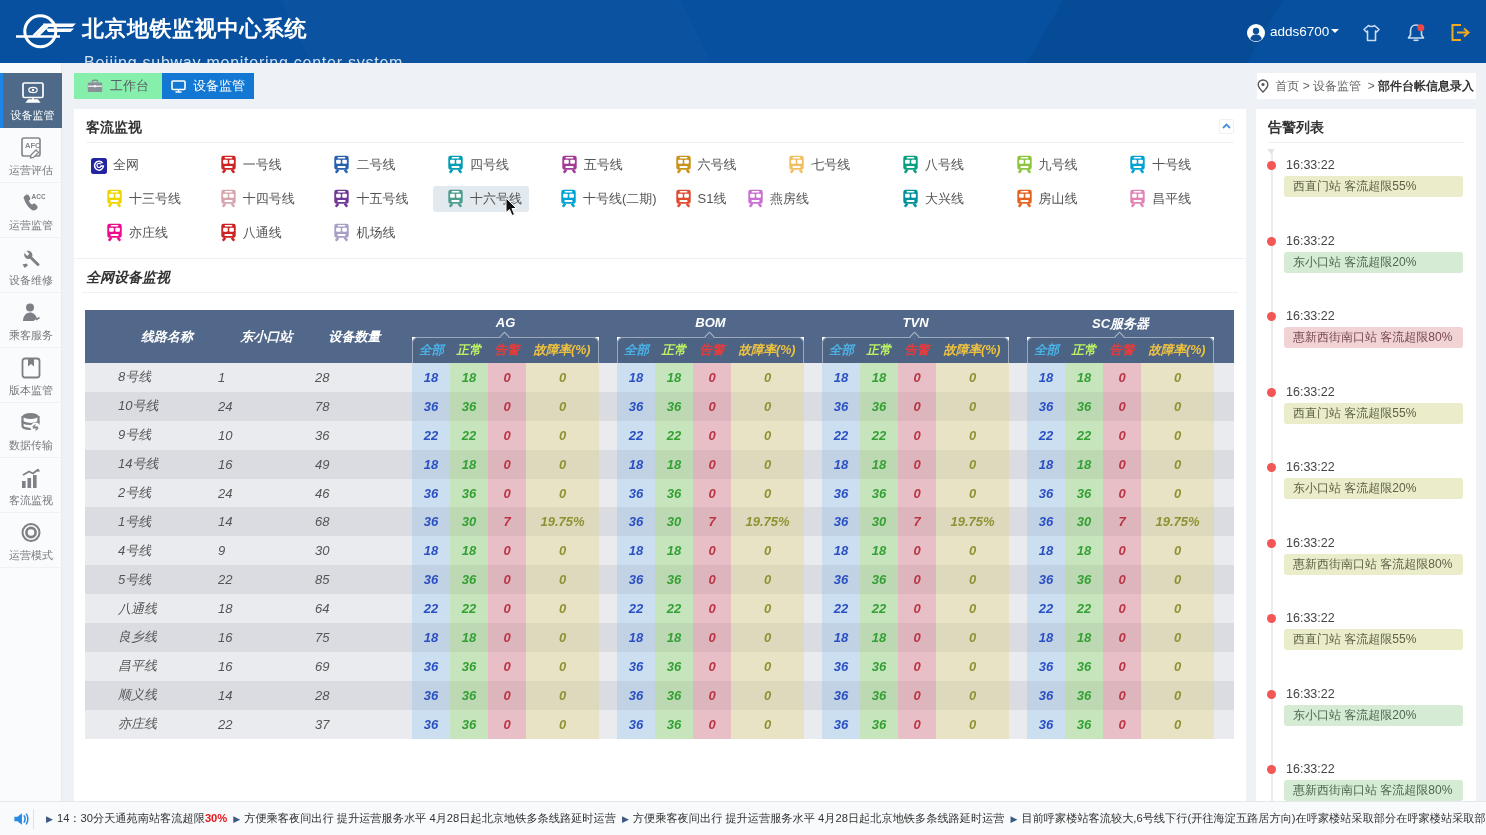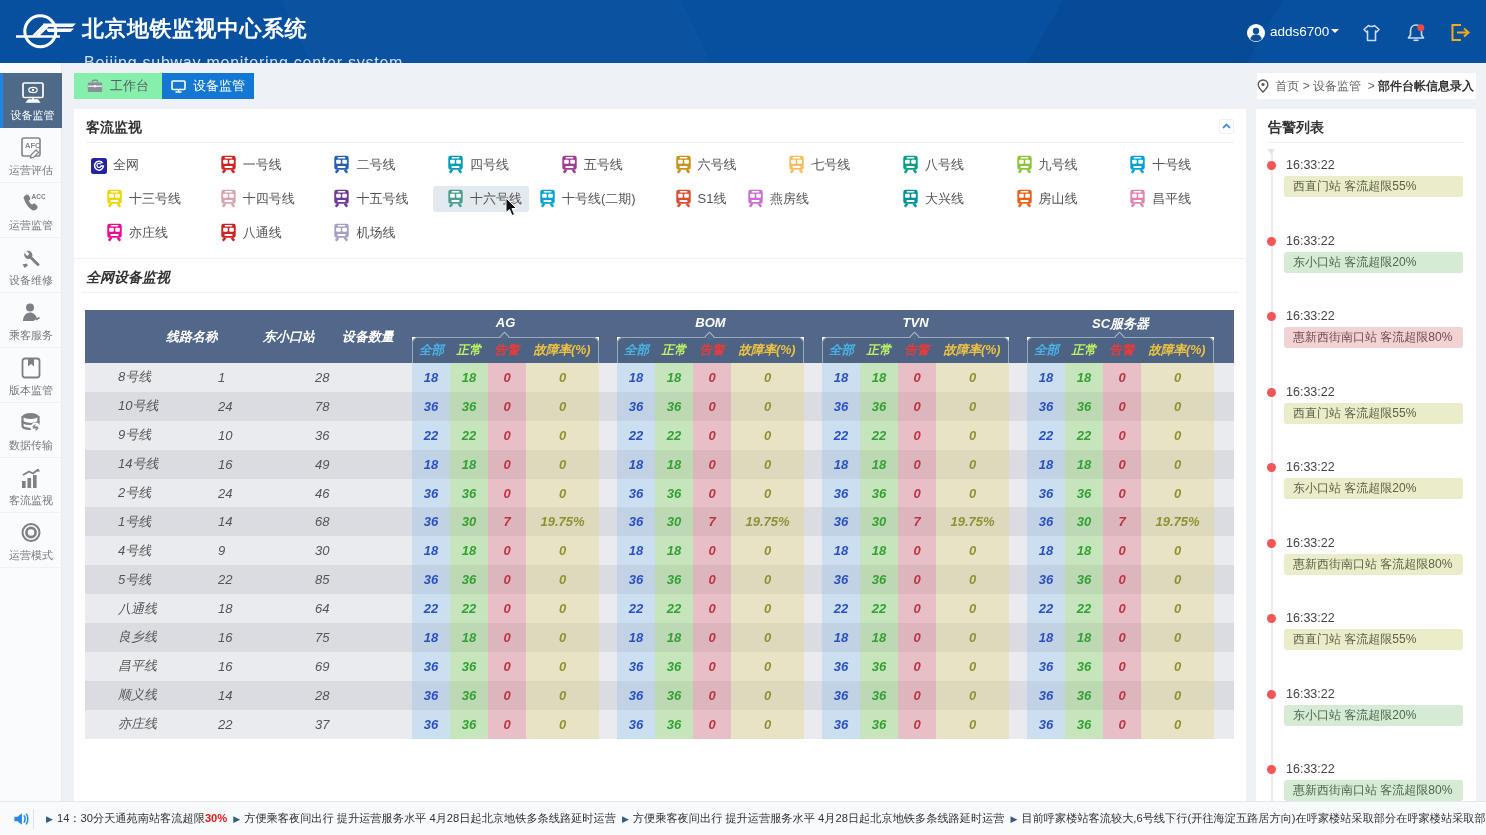--- a/index.html
+++ b/index.html
@@ -307,21 +307,21 @@
           <path d="M5.3 14.8 L2.8 17.8 M11.7 14.8 L14.2 17.8" stroke="#6f3894" stroke-width="2.5"></path>
         </svg>十五号线</div>
       <div class="litem" style="left:373.1px;top:77px"><svg width="17" height="19" viewBox="0 0 17 19">
           <path d="M3.5 0.8 h10 a2.2 2.2 0 0 1 2.2 2.2 v9.6 a2.2 2.2 0 0 1 -2.2 2.2 h-10 a2.2 2.2 0 0 1 -2.2-2.2 v-9.6 a2.2 2.2 0 0 1 2.2-2.2 Z" fill="#4e9e8e"></path>
           <rect x="4.6" y="2.1" width="7.8" height="1.5" rx="0.75" fill="#fff"></rect>
           <rect x="3.1" y="4.8" width="4.7" height="4" rx="1" fill="#fff"></rect>
           <rect x="9.2" y="4.8" width="4.7" height="4" rx="1" fill="#fff"></rect>
           <rect x="4.4" y="11.1" width="8.2" height="1.8" rx="0.9" fill="#fff"></rect>
           <path d="M5.3 14.8 L2.8 17.8 M11.7 14.8 L14.2 17.8" stroke="#4e9e8e" stroke-width="2.5"></path>
         </svg>十六号线</div>
-      <div class="litem" style="left:465px;top:77px"><svg width="17" height="19" viewBox="0 0 17 19">
+      <div class="litem" style="left:486px;top:77px"><svg width="17" height="19" viewBox="0 0 17 19">
           <path d="M3.5 0.8 h10 a2.2 2.2 0 0 1 2.2 2.2 v9.6 a2.2 2.2 0 0 1 -2.2 2.2 h-10 a2.2 2.2 0 0 1 -2.2-2.2 v-9.6 a2.2 2.2 0 0 1 2.2-2.2 Z" fill="#00a2d4"></path>
           <rect x="4.6" y="2.1" width="7.8" height="1.5" rx="0.75" fill="#fff"></rect>
           <rect x="3.1" y="4.8" width="4.7" height="4" rx="1" fill="#fff"></rect>
           <rect x="9.2" y="4.8" width="4.7" height="4" rx="1" fill="#fff"></rect>
           <rect x="4.4" y="11.1" width="8.2" height="1.8" rx="0.9" fill="#fff"></rect>
           <path d="M5.3 14.8 L2.8 17.8 M11.7 14.8 L14.2 17.8" stroke="#00a2d4" stroke-width="2.5"></path>
         </svg>十号线(二期)</div>
       <div class="litem" style="left:600.5px;top:77px"><svg width="17" height="19" viewBox="0 0 17 19">
           <path d="M3.5 0.8 h10 a2.2 2.2 0 0 1 2.2 2.2 v9.6 a2.2 2.2 0 0 1 -2.2 2.2 h-10 a2.2 2.2 0 0 1 -2.2-2.2 v-9.6 a2.2 2.2 0 0 1 2.2-2.2 Z" fill="#e04c30"></path>
           <rect x="4.6" y="2.1" width="7.8" height="1.5" rx="0.75" fill="#fff"></rect>
@@ -863,21 +863,21 @@
     <path d="M1.5 6.5 h3.5 L10 2.5 v13 L5 11.5 H1.5 Z" fill="#2a8ae2"></path>
     <path d="M12.5 5.5 C13.8 7.5 13.8 10.5 12.5 12.5 M15 3.5 C17.2 6.3 17.2 11.7 15 14.5" fill="none" stroke="#2a8ae2" stroke-width="1.7" stroke-linecap="round"></path>
   </svg>
   <div class="bar"></div>
   <div class="msgs"><span class="tri">▶</span>14：30分天通苑南站客流超限<span class="red">30%</span><span style="display:inline-block;width:6px"></span><span class="tri">▶</span>方便乘客夜间出行 提升运营服务水平 4月28日起北京地铁多条线路延时运营<span style="display:inline-block;width:6px"></span><span class="tri">▶</span>方便乘客夜间出行 提升运营服务水平 4月28日起北京地铁多条线路延时运营<span style="display:inline-block;width:6px"></span><span class="tri">▶</span>目前呼家楼站客流较大,6号线下行(开往海淀五路居方向)在呼家楼站采取部分在呼家楼站采取部分</div>
 </div>
 
 <style>
 
 #tbl thead th { height:26.5px; padding:0; font-size:13px; color:#fff; font-weight:bold; background:#52688a; position:relative; }
-#tbl .hname { text-align:right; padding-left:31px; height:53px; }
+#tbl .hname { text-align:center; padding-left:31px; height:53px; }
 #tbl .hname:nth-child(2) { padding-left:0; }
 #tbl .hname:nth-child(3) { padding-left:0; }
 #tbl .hgrp { text-align:center; vertical-align:top; padding-top:5px; }
 #tbl .h2 { background:#52688a; } #tbl .h2 .s { font-weight:bold; font-size:12.5px; border-top:1px solid rgba(255,255,255,0.45); background:#4d6384; height:26.5px; }
 #tbl .h2 .sb1 { color:#49b3e8; border-left:1px solid rgba(255,255,255,0.45); border-top-left-radius:6px; }
 #tbl .h2 .sy1 { color:#eec23f; border-right:1px solid rgba(255,255,255,0.45); border-top-right-radius:6px;margin-top:6px; }
 #tbl .h2 .sg1 { color:#bef264; }
 #tbl .h2 .sr1 { color:#e23c3c; }
 #tbl .caret { position:absolute; left:50%; bottom:-3.5px; width:7px; height:7px; margin-left:-5px; background:#52688a; border-top:1px solid rgba(255,255,255,0.55); border-left:1px solid rgba(255,255,255,0.55); transform:rotate(45deg); z-index:2; }
 

